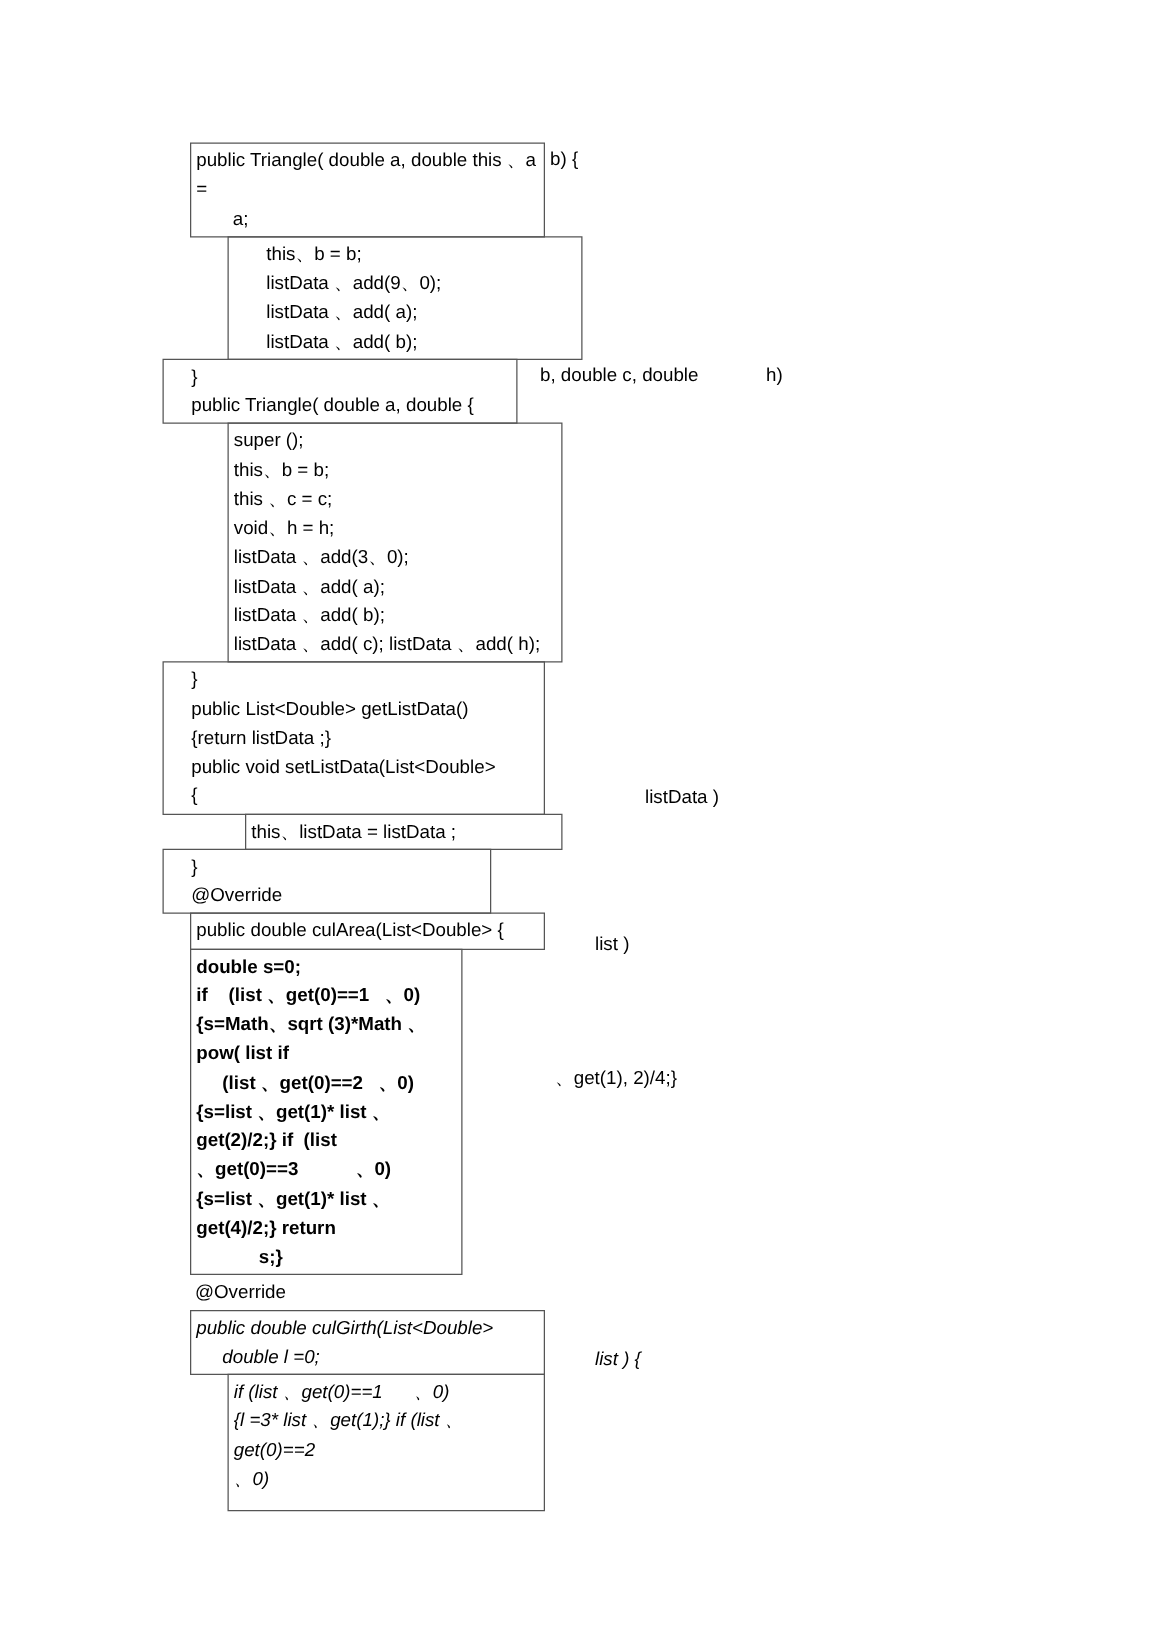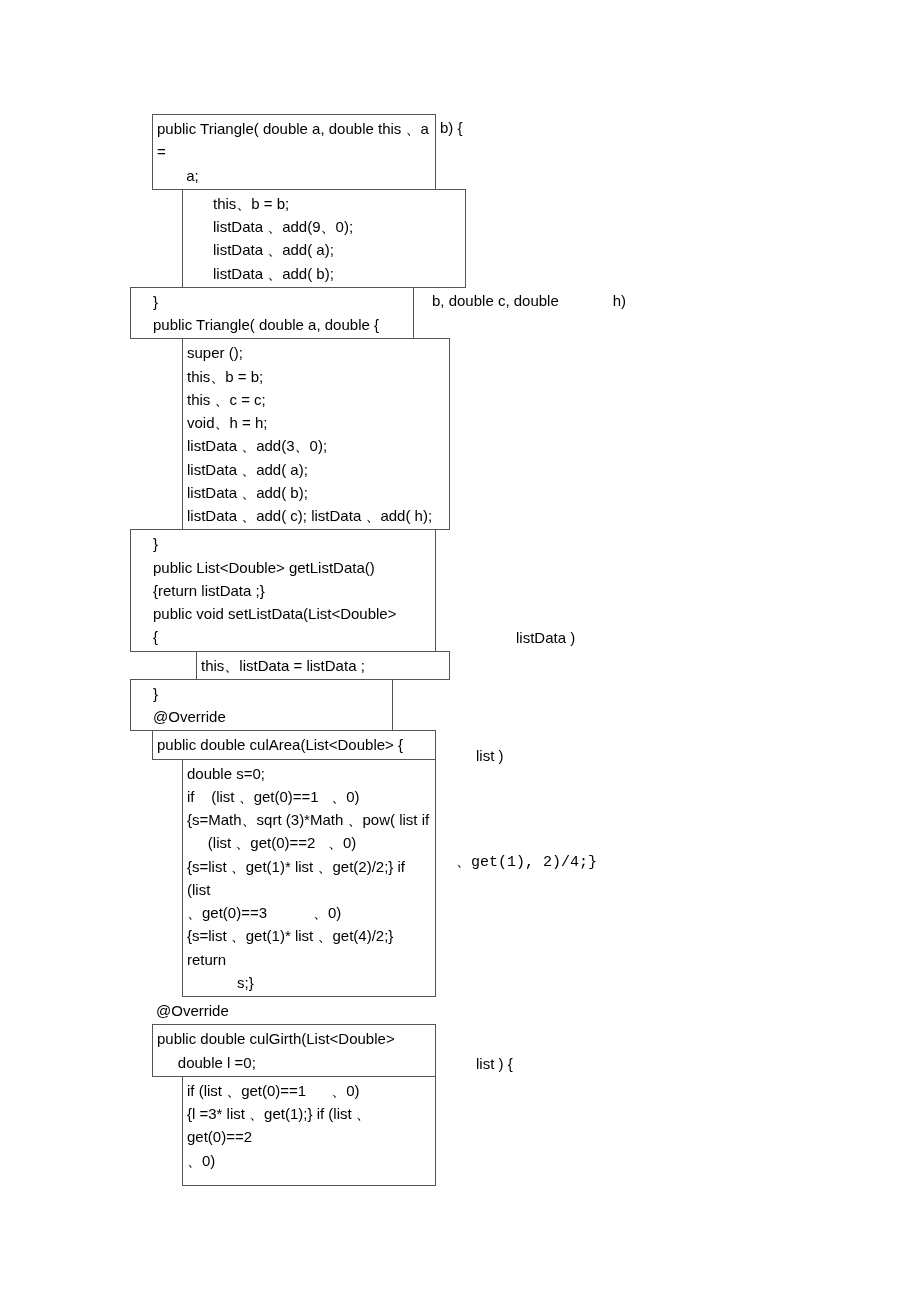--- a/index.html
+++ b/index.html
@@ -56,35 +56,35 @@
     <div class="open" style="padding-left:80px; padding-bottom:2px;">listData )</div>
   </div>
 
   <div class="boxed" style="width:254px; margin-left:44px; margin-top:-1px;">this、listData = listData ;</div>
 
   <div class="boxed" style="width:263px; margin-left:-22px; padding-left:22px; margin-top:-1px; white-space:pre-wrap;">}
 @Override</div>
 
   <div style="position:relative; margin-top:-1px;">
     <div class="boxed" style="width:284px; white-space:pre-wrap;">public double culArea(List&lt;Double&gt; {</div>
-    <div class="boxed" style="width:254px; margin-left:30px; margin-top:-1px; white-space:pre-wrap;">double s=0;
+    <div class="boxed" style="width:218px; margin-top:-1px; white-space:pre-wrap;font-weight:bold;">double s=0;
 if    (list 、get(0)==1   、0)
 {s=Math、sqrt (3)*Math 、pow( list if
      (list 、get(0)==2   、0)
 {s=list 、get(1)* list 、get(2)/2;} if  (list
 、get(0)==3           、0)
 {s=list 、get(1)* list 、get(4)/2;} return
             s;}</div>
     <div class="open" style="position:absolute; left:320px; top:12px;">list )</div>
-    <div class="open" style="position:absolute; left:300px; top:119px;font-family:Liberation Mono, monospace;">、get(1), 2)/4;}</div>
+    <div class="open" style="position:absolute; left:288px; top:119px;">、get(1), 2)/4;}</div>
   </div>
 
   <div class="open" style="margin-left:0px;">@Override</div>
 
-  <div style="position:relative;">
+  <div style="position:relative;font-style:italic;">
     <div class="boxed" style="width:284px; white-space:pre-wrap;">public double culGirth(List&lt;Double&gt;
      double l =0;</div>
     <div class="boxed" style="width:254px; margin-left:30px; margin-top:-1px; min-height:110px; white-space:pre-wrap;">if (list 、get(0)==1      、0)
 {l =3* list 、get(1);} if (list 、get(0)==2
 、0)</div>
     <div class="open" style="position:absolute; left:320px; top:26px;">list ) {</div>
   </div>
 
 </div>
 

